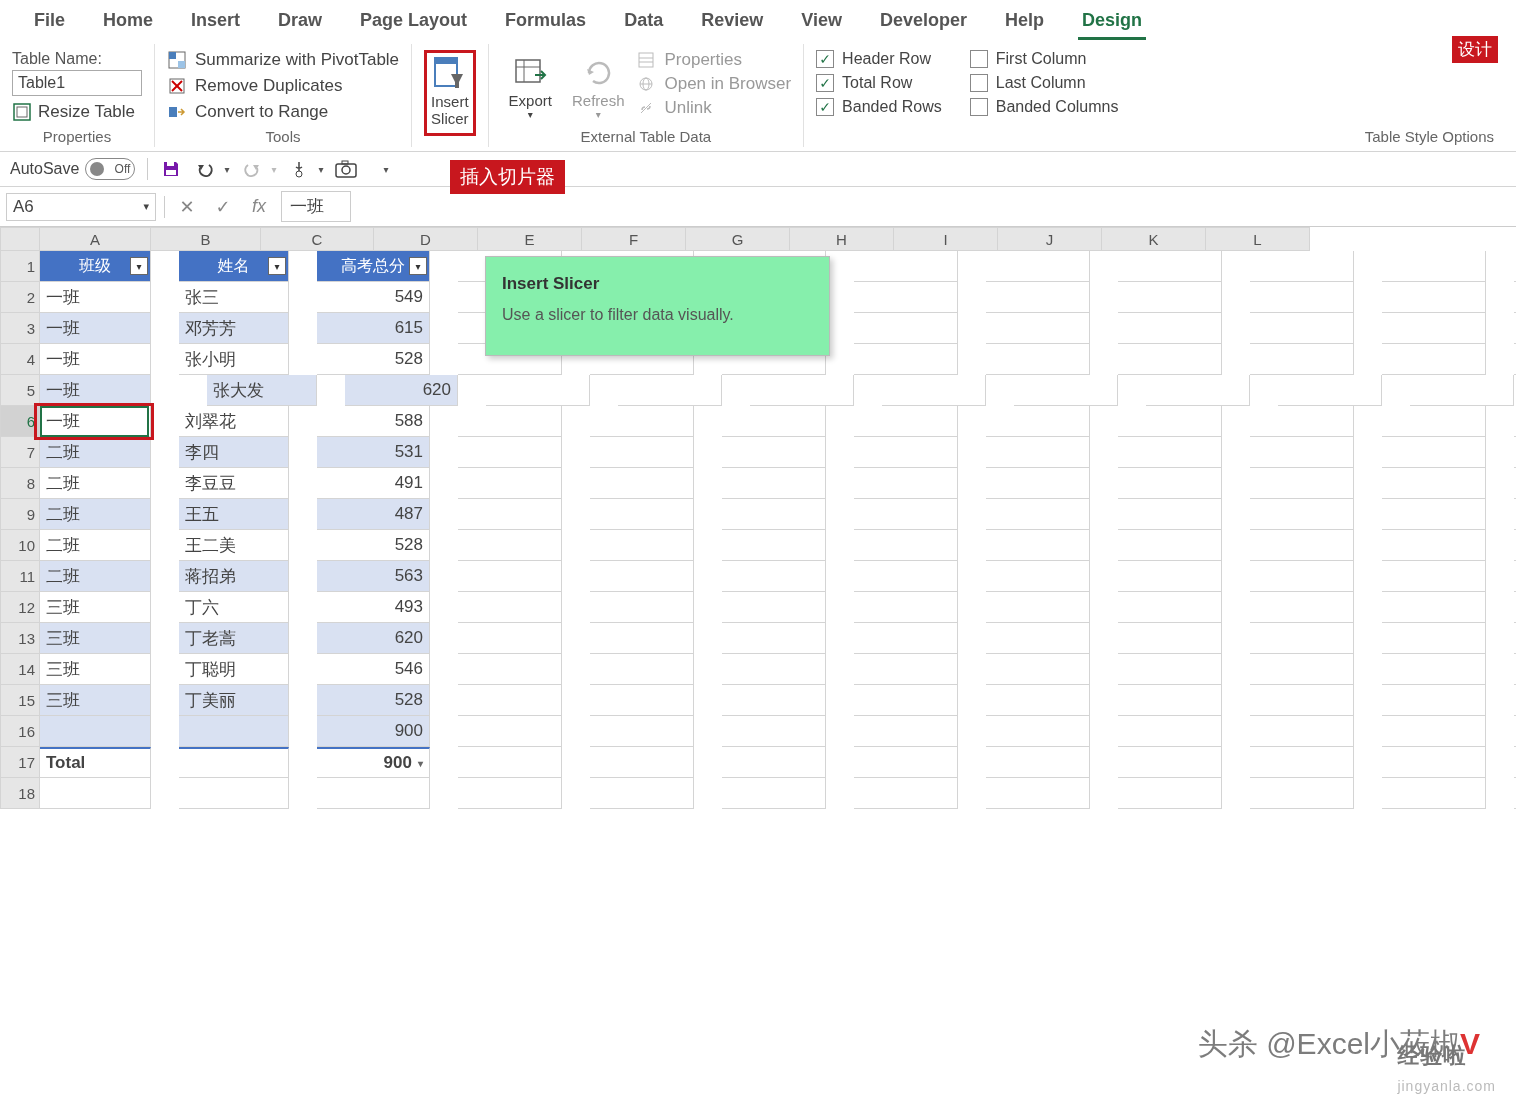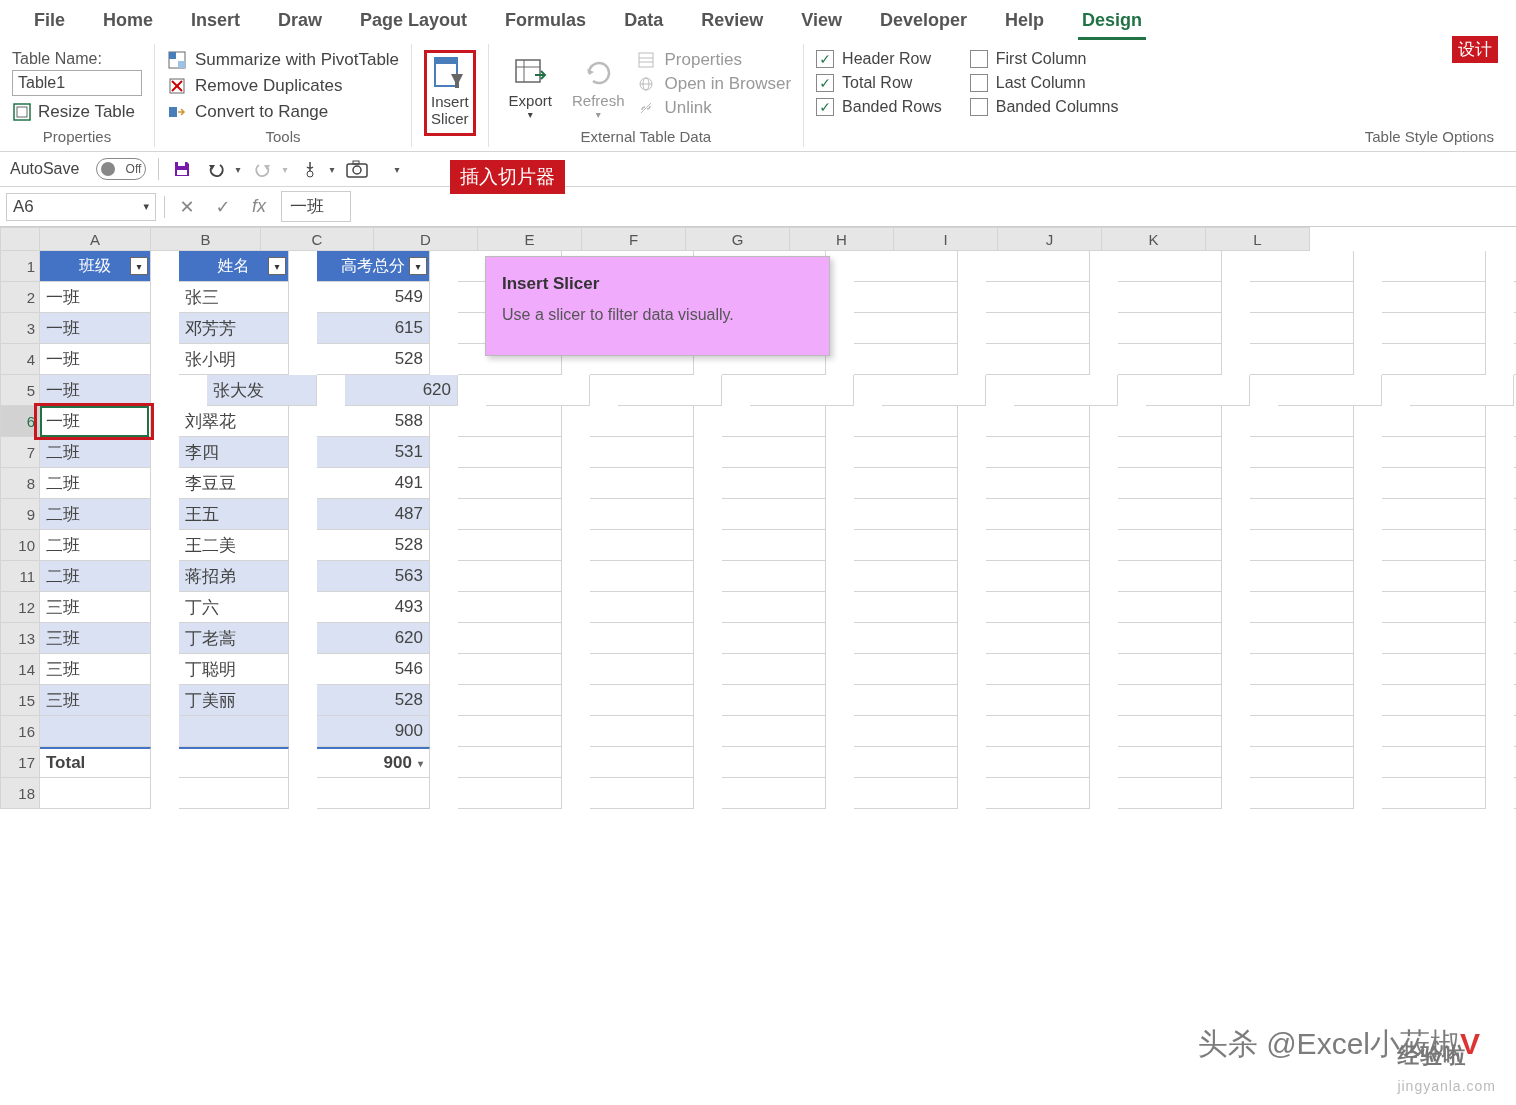--- a/index.html
+++ b/index.html
@@ -88,21 +88,21 @@
   .check-row { display:flex; align-items:center; gap:8px; white-space:nowrap;}
   .checkbox {
     width:18px; height:18px; border:1px solid #888; display:inline-flex;
     align-items:center; justify-content:center; font-size:14px; color:#217346;
   }
   
   .qat {
     display:flex; align-items:center; gap:12px;
     padding: 6px 10px; border-bottom:1px solid #d4d4d4;
   }
-  .autosave { display:flex; align-items:center; gap:17px; font-size:16px;}
+  .autosave { display:flex; align-items:center; gap:6px; font-size:16px;}
   .toggle {
     width:50px; height:22px; border:1px solid #888; border-radius:11px;
     display:flex; align-items:center; padding:0 4px; font-size:12px; color:#555;
     justify-content:space-between;
   }
   .toggle .knob{ width:14px;height:14px;border-radius:50%;background:#888;}
   .qat-icon { width:22px; height:22px; display:flex; align-items:center; justify-content:center; color:#333;}
   .qat-sep { width:1px; height:22px; background:#ccc; }
   .dropdown-arr { font-size:10px; color:#555; margin-left:-4px;}
   
@@ -159,21 +159,21 @@
   .selcell{
     position:absolute; border:2px solid #217346;
     pointer-events:none;
   }
   .red-rect{
     position:absolute; border:3px solid #c8171e; pointer-events:none;
   }
   
   .tooltip {
     position:absolute; left:485px; top:256px;
-    width:345px; background:#f0abfc; border:1px solid #bbb;
+    width:345px; background:#86efac; border:1px solid #bbb;
     box-shadow: 3px 3px 6px rgba(0,0,0,0.2);
     padding:14px 16px; font-size:16px; color:#555; line-height:1.5;
   }
   .tooltip .tt-title{ font-weight:600; color:#333; margin-bottom:6px; font-size:17px;}
   
   .watermark1{
     position:absolute; right:36px; bottom:40px;
     font-size:30px; color:rgba(80,80,80,0.75); font-weight:500;
   }
   .watermark1 .red-v{ color:#d33; font-weight:700;}

